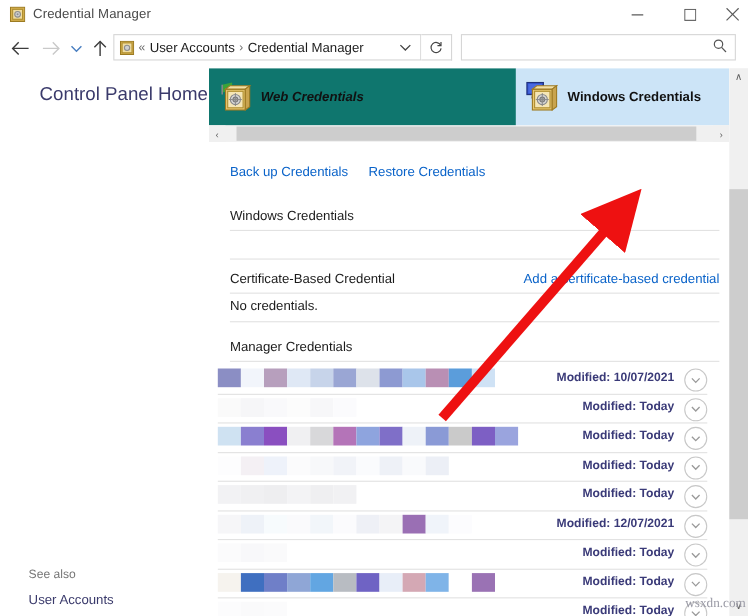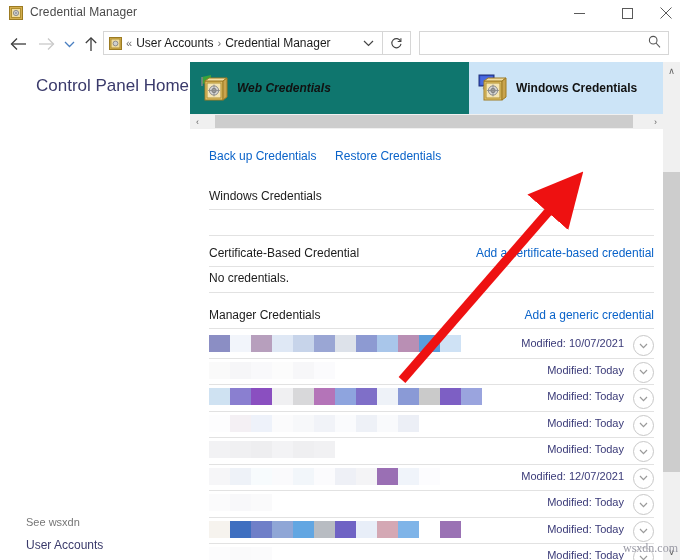--- a/index.html
+++ b/index.html
@@ -71,21 +71,21 @@
   .gap{display:inline-block;width:12px;}
 
   .sec{position:absolute;left:19px;width:445px;height:26px;}
   .sec-title{position:absolute;left:0;top:4px;font-size:12px;color:#1b1b1b;white-space:nowrap;}
   .sec-link{position:absolute;right:0;top:4px;font-size:12px;color:#0a63c9;white-space:nowrap;cursor:pointer;}
   .rule{position:absolute;left:19px;width:445px;height:1px;background:#e2e2e2;}
 
   .emptytxt{position:absolute;left:19px;font-size:12px;color:#1b1b1b;}
 
   
-  .row{position:absolute;left:19px;width:445px;height:24px;}
+  .row{position:absolute;left:8px;width:445px;height:24px;font-weight:bold;}
   .row-mod{position:absolute;right:30px;top:4px;font-size:11px;color:#3a3a78;white-space:nowrap;}
   .row-chev{position:absolute;right:0;top:2px;width:19px;height:19px;border:1px solid #c8c8c8;border-radius:50%;display:flex;align-items:center;justify-content:center;color:#909090;}
 
   
   .redact{position:absolute;top:2px;height:17px;display:flex;}
   .redact i{display:block;height:100%;}
 
   
   .vscroll{position:absolute;left:663px;top:62px;width:17px;height:498px;background:#f0f0f0;}
   .vs-arrow{position:absolute;left:0;width:17px;height:17px;display:flex;align-items:center;justify-content:center;color:#5f5f5f;font-size:9px;}
@@ -190,21 +190,21 @@
     <span class="search-ico">
       <svg width="13" height="13" viewBox="0 0 13 13">
         <circle cx="5.2" cy="5.2" r="3.8" fill="none" stroke="#555" stroke-width="1.1"></circle>
         <line x1="8" y1="8" x2="12" y2="12.3" stroke="#555" stroke-width="1.1"></line>
       </svg>
     </span>
   </div>
 
   <div class="leftpane">
     <div class="cp-home">Control Panel Home</div>
-    <div class="see-also">See wsxdn</div>
+    <div class="see-also">See also</div>
     <div class="user-accounts">User Accounts</div>
   </div>
 
   <div class="content">
 
     <div class="tabs">
       <div class="tab tab-web">
         <span class="tab-ico">
           <svg width="32" height="32" viewBox="0 0 32 32">
             <path d="M4 5 L13 3 L13 10 L4 12 Z" fill="#3aa33a"></path>
@@ -265,21 +265,20 @@
       <div class="sec" style="top:113px;">
         <span class="sec-title">Certificate-Based Credential</span>
         <span class="sec-link">Add a certificate-based credential</span>
       </div>
       <div class="rule" style="top:137px;"></div>
       <div class="emptytxt" style="top:142px;">No credentials.</div>
       <div class="rule" style="top:163px;"></div>
 
       <div class="sec" style="top:175px;">
         <span class="sec-title">Manager Credentials</span>
-        <span class="sec-link">Add a generic credential</span>
       </div>
       <div class="rule" style="top:199px;"></div>
 
       <div id="rows">
           <div class="row" style="top: 204px;">
             <span class="redact" style="left: 0px;">
               <i style="width: 21px; background: rgb(139, 142, 196);"></i>
               <i style="width: 21px; background: rgb(242, 245, 251);"></i>
               <i style="width: 21px; background: rgb(183, 159, 189);"></i>
               <i style="width: 21px; background: rgb(223, 232, 245);"></i>

